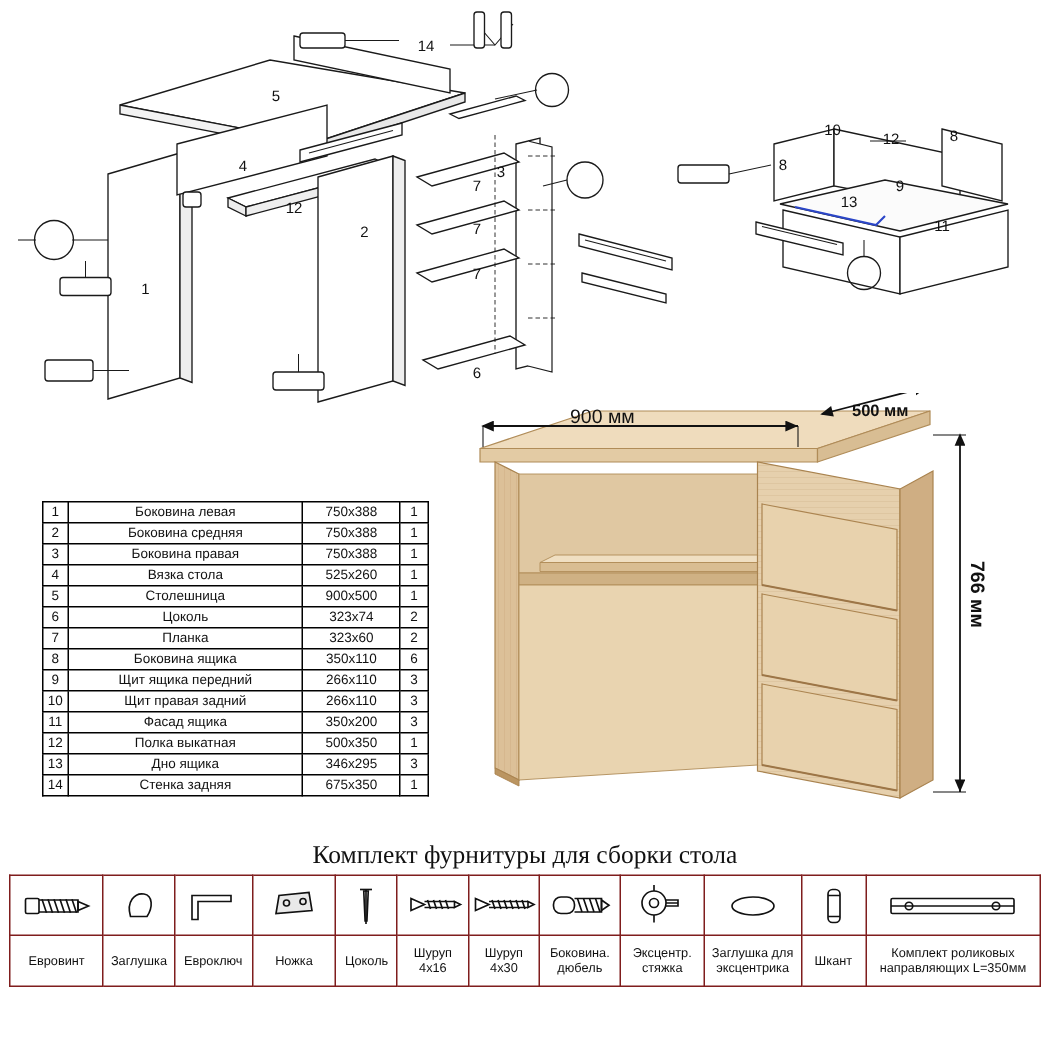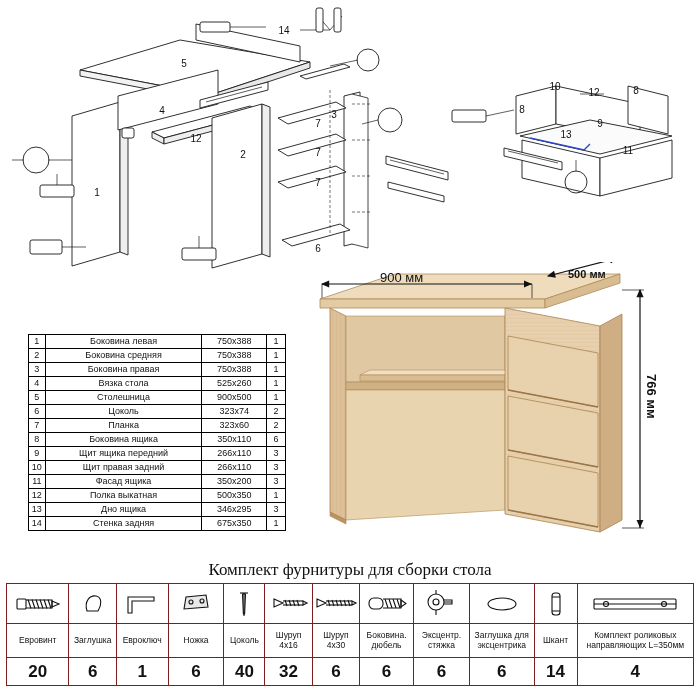--- a/index.html
+++ b/index.html
@@ -448,28 +448,14 @@
         <td>Ножка</td>
         <td>Цоколь</td>
         <td>Шуруп 4х16</td>
         <td>Шуруп 4х30</td>
         <td>Боковина. дюбель</td>
         <td>Эксцентр. стяжка</td>
         <td>Заглушка для эксцентрика</td>
         <td>Шкант</td>
         <td>Комплект роликовых направляющих L=350мм</td>
       </tr>
-  <tr class="counts" id="kit-counts">
-        <td>20</td>
-        <td>6</td>
-        <td>1</td>
-        <td>6</td>
-        <td>40</td>
-        <td>32</td>
-        <td>6</td>
-        <td>6</td>
-        <td>6</td>
-        <td>6</td>
-        <td>14</td>
-        <td>4</td>
-      </tr>
 </tbody>
   </table>
 
 </body></html>

